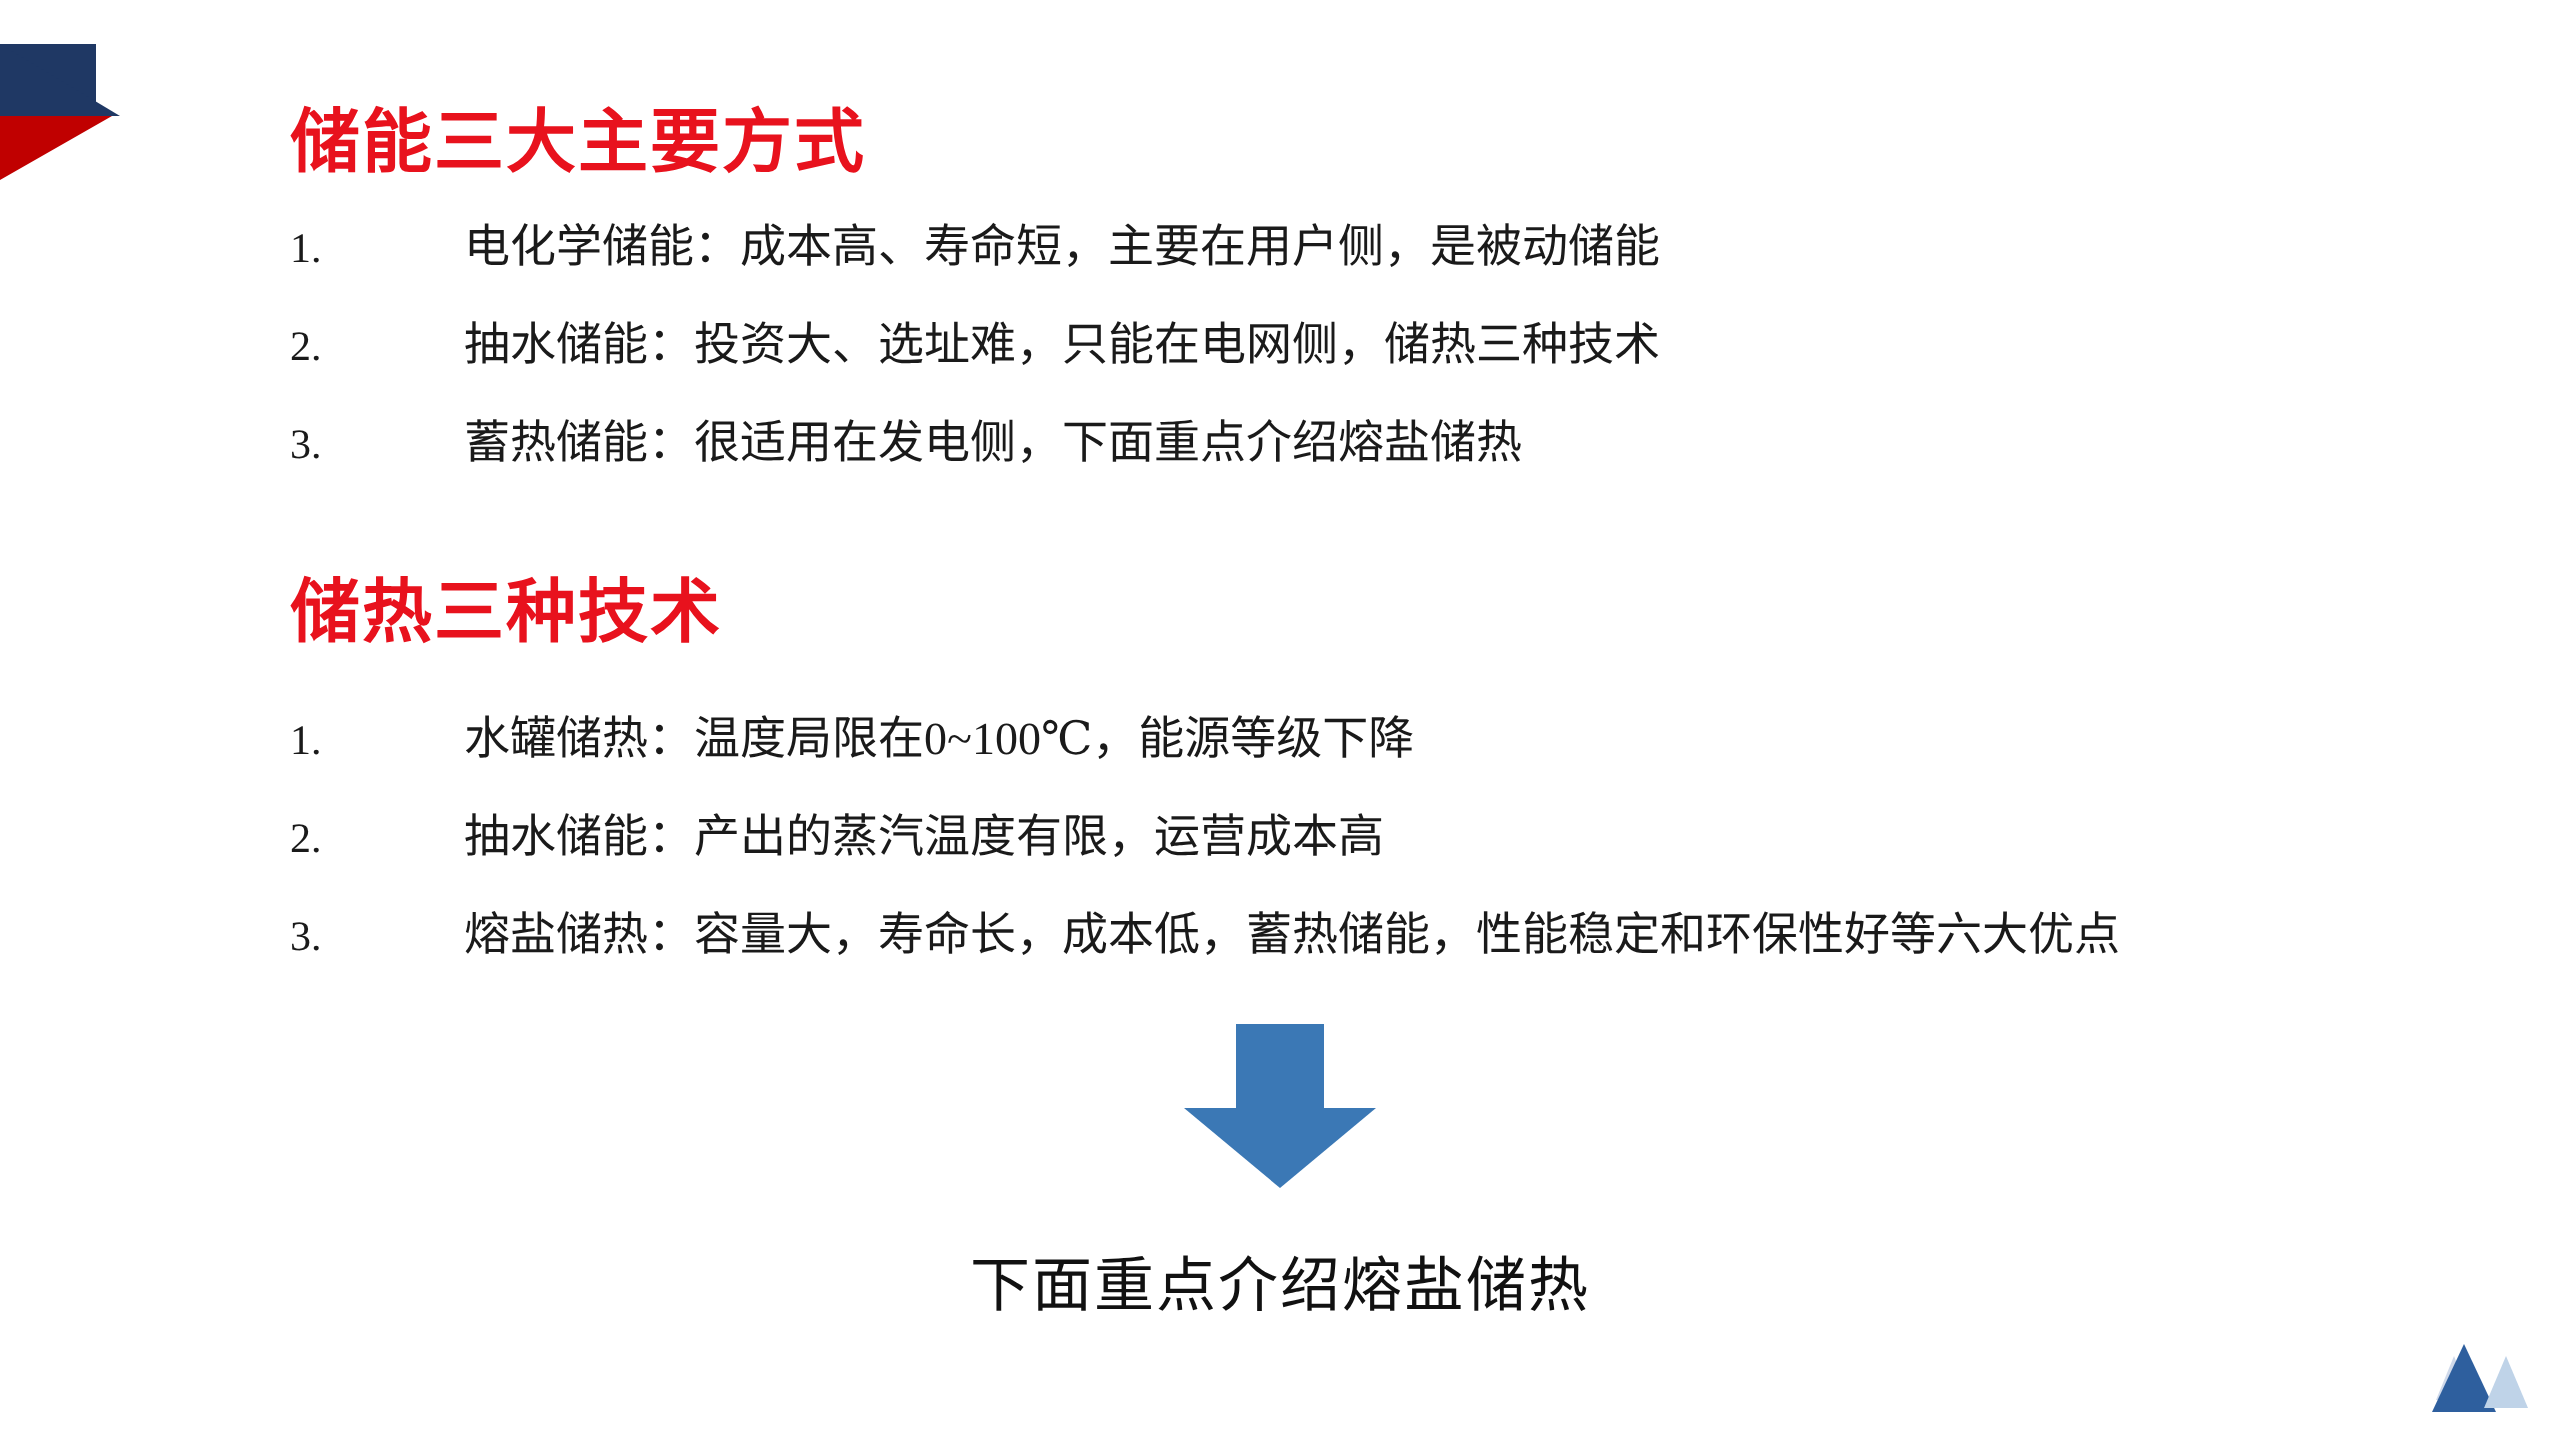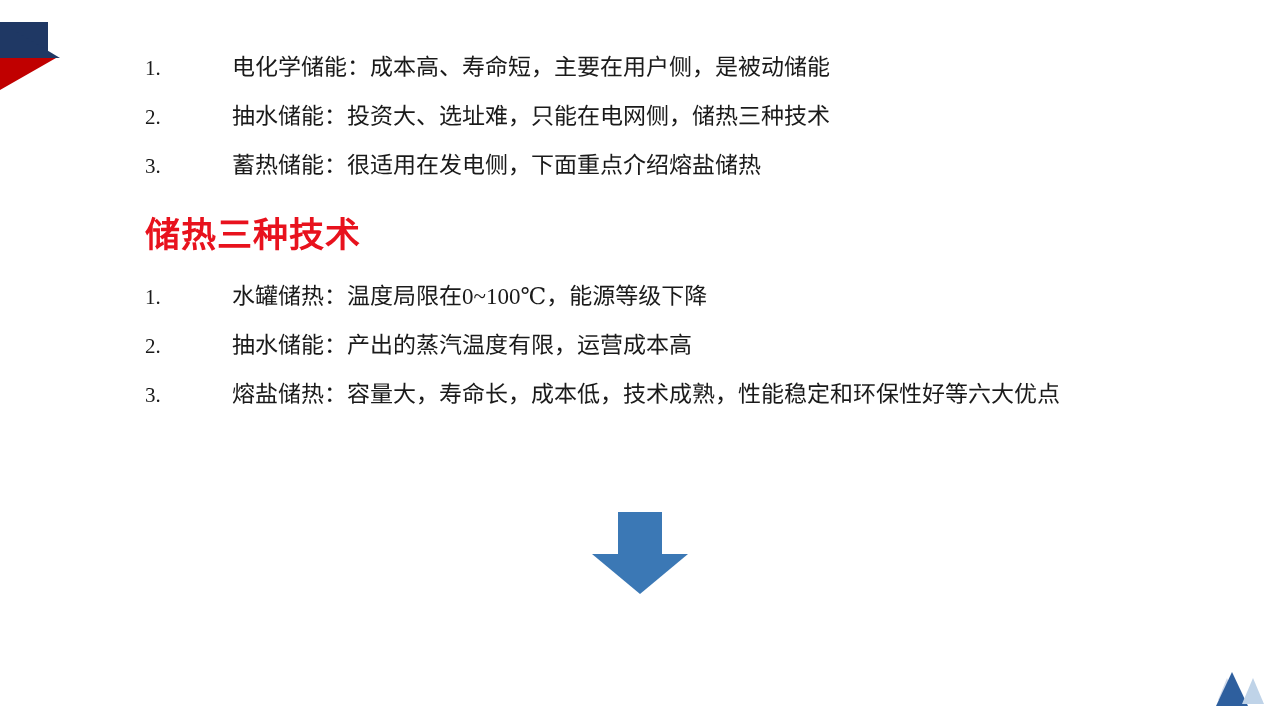--- a/index.html
+++ b/index.html
@@ -98,21 +98,21 @@
   .section-title {
     color: #e8121d;
     font-family: "Liberation Sans", "DejaVu Sans", sans-serif;
     font-weight: bold;
     font-size: 35px;
     letter-spacing: 1px;
     line-height: 1.15;
     margin: 0 0 16px 0;
   }
   .section-title.second {
-    margin-top: 34px;
+    margin-top: 50px;
     margin-bottom: 26px;
   }
 
   ol.list {
     list-style: none;
     margin: 0;
     padding: 0;
   }
   ol.list li {
     display: flex;
@@ -187,20 +187,21 @@
 <div class="slide">
 
   <div class="corner-deco">
     <span class="tri-navy2"></span>
     <span class="tri-navy"></span>
     <span class="tri-red"></span>
   </div>
 
   <div class="content">
 
+    <h1 class="section-title">储能三大主要方式</h1>
 
     <ol class="list list-one">
       <li>
         <span class="num">1.</span>
         <span class="txt">电化学储能：成本高、寿命短，主要在用户侧，是被动储能</span>
       </li>
       <li>
         <span class="num">2.</span>
         <span class="txt">抽水储能：投资大、选址难，只能在电网侧，储热三种技术</span>
       </li>
@@ -216,33 +217,34 @@
       <li>
         <span class="num">1.</span>
         <span class="txt">水罐储热：温度局限在0~100℃，能源等级下降</span>
       </li>
       <li>
         <span class="num">2.</span>
         <span class="txt">抽水储能：产出的蒸汽温度有限，运营成本高</span>
       </li>
       <li>
         <span class="num">3.</span>
-        <span class="txt">熔盐储热：容量大，寿命长，成本低，技术成熟，性能稳定和环保性好等六大优点</span>
+        <span class="txt">熔盐储热：容量大，寿命长，成本低，蓄热储能，性能稳定和环保性好等六大优点</span>
       </li>
     </ol>
 
   </div>
 
   <div class="arrow-wrap">
     <div class="arrow">
       <span class="stem"></span>
       <span class="head"></span>
     </div>
   </div>
 
+  <div class="bottom-line">下面重点介绍熔盐储热</div>
 
   <div class="corner-deco-br">
     <span class="d3"></span>
     <span class="d1"></span>
     <span class="d2"></span>
   </div>
 
 </div>
 
 </body></html>

